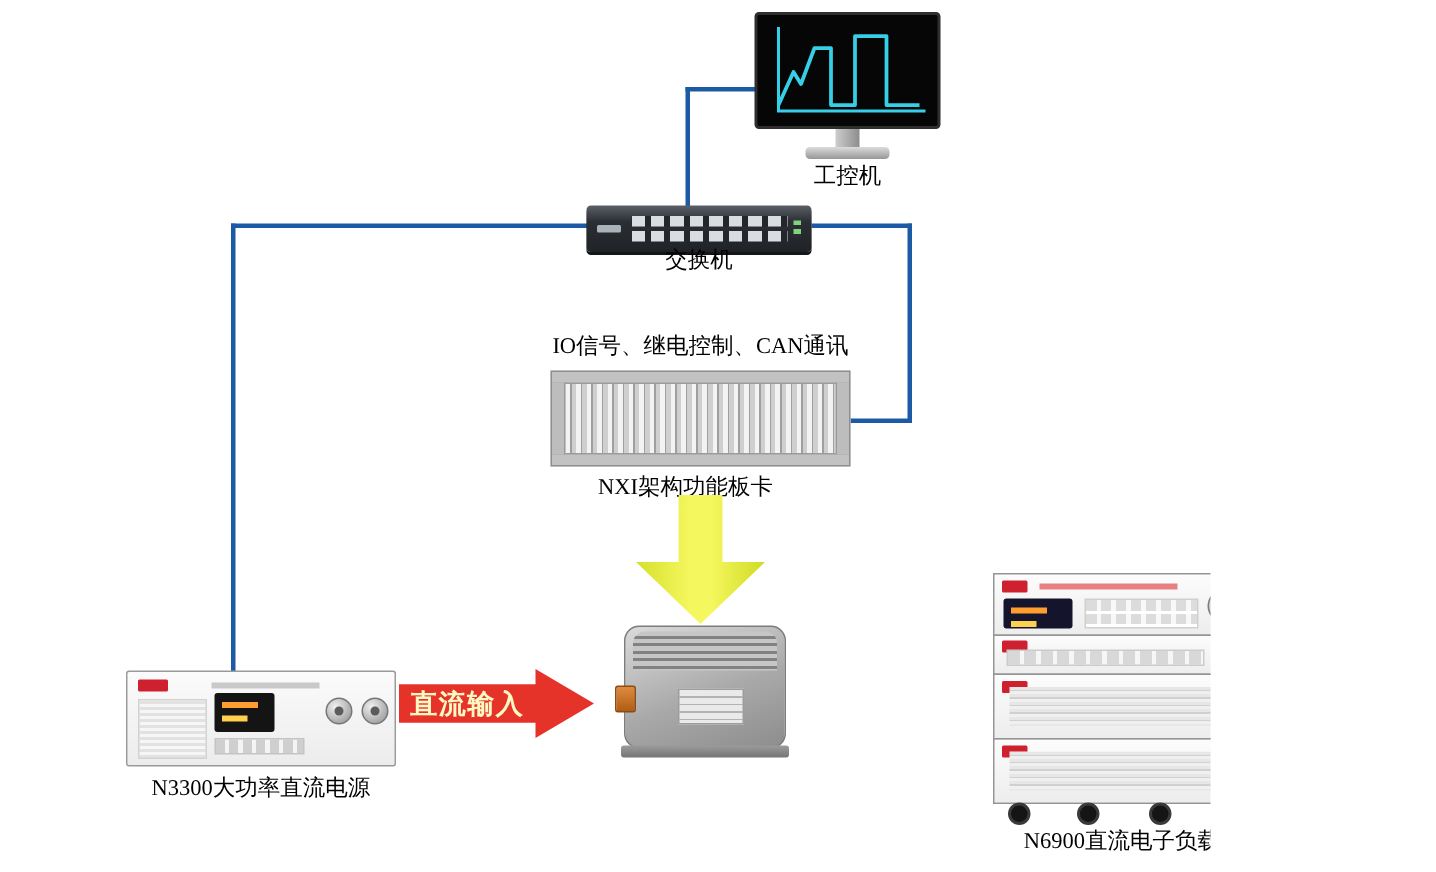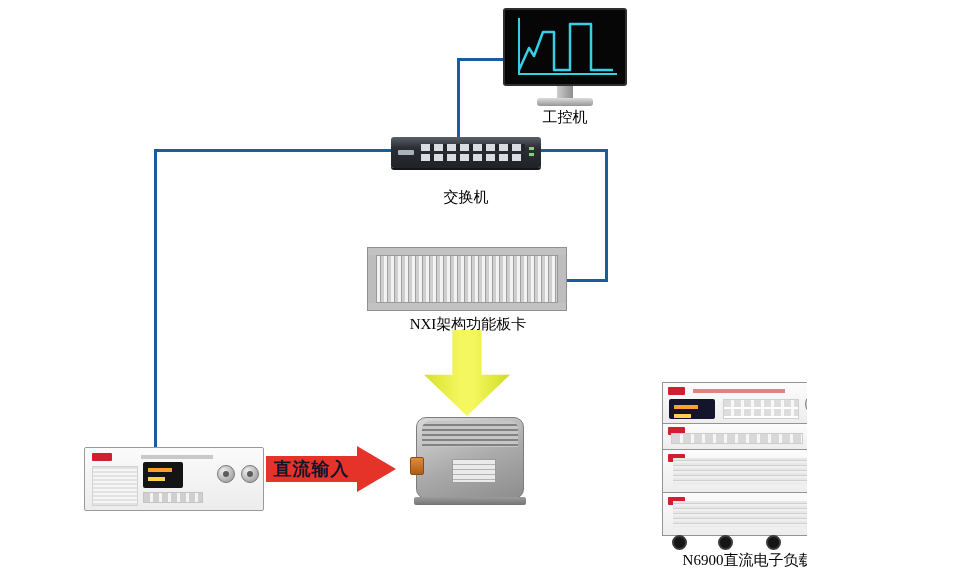--- a/index.html
+++ b/index.html
@@ -74,21 +74,21 @@
         background:repeating-linear-gradient(90deg,#cfcfcf 0 6px,#f4f4f4 6px 9px);}
   .psu-conn{position:absolute;width:18px;height:18px;border-radius:50%;border:1px solid #777;box-sizing:border-box;
         background:radial-gradient(circle at 35% 32%,#f0f0f0,#b9b9b9 55%,#8e8e8e);}
   .psu-conn .hole{position:absolute;left:5px;top:5px;width:6px;height:6px;border-radius:50%;background:#5c5c5c;}
 
   
   .arr{position:absolute;height:46px;}
   .arr-red{left:266px;top:446px;width:130px;background:#e6332a;
         clip-path:polygon(0 22%,70% 22%,70% 0,100% 50%,70% 100%,70% 78%,0 78%);}
   .arr-red .txt{position:absolute;left:0;top:0;width:70%;height:100%;display:flex;align-items:center;
-        justify-content:center;color:#0f172a;font-weight:700;font-size:18px;letter-spacing:1px;
+        justify-content:center;color:#fef9c3;font-weight:700;font-size:18px;letter-spacing:1px;
         font-family:"Liberation Sans",sans-serif;}
   .arr-green{left:527px;top:436px;width:132px;background:#39b54a;
         clip-path:polygon(0 22%,70% 22%,70% 0,100% 50%,70% 100%,70% 78%,0 78%);}
   .arr-green .txt{position:absolute;left:4px;top:12px;width:86px;height:22px;background:#ffffff;
         display:flex;align-items:center;justify-content:center;color:#2ca83e;font-weight:700;
         font-size:17px;border-radius:2px;font-family:"Liberation Sans",sans-serif;}
 
   
   .load{position:absolute;left:662px;top:382px;width:172px;height:170px;}
   .ld-unit{position:absolute;left:0;width:172px;background:linear-gradient(180deg,#fcfcfc,#ededed);
@@ -138,31 +138,32 @@
   <div class="lbl" style="left:515px;top:108px;width:100px;">工控机</div>
 
   <div class="switch">
     <div class="sw-logo"></div>
     <div class="sw-ports">
       <div class="sw-row"></div>
       <div class="sw-row"></div>
     </div>
     <div class="sw-led"></div>
   </div>
-  <div class="lbl" style="left:416px;top:188px;width:100px;">交换机</div>
-
+  <div class="lbl" style="left:416px;top:164px;width:100px;">交换机</div>
+
+  <div class="lbl" style="left:362px;top:221px;width:210px;">IO信号、继电控制、CAN通讯</div>
 
   <div class="rack">
     <div class="rack-rail-top"></div>
     <div class="rack-rail-bottom"></div>
     <div class="rack-ear left"></div>
     <div class="rack-ear right"></div>
     <div class="rack-cards"></div>
   </div>
-  <div class="lbl" style="left:368px;top:315px;width:200px;text-align:center;">NXI架构功能板卡</div>
+  <div class="lbl" style="left:357px;top:315px;width:200px;text-align:center;">NXI架构功能板卡</div>
 
   <div class="arrow-down"></div>
 
   <div class="dut">
     <div class="dut-body"></div>
     <div class="dut-fins"></div>
     <div class="dut-conn"></div>
     <div class="dut-sticker"></div>
     <div class="dut-foot"></div>
   </div>
@@ -176,20 +177,21 @@
       <div class="seg2"></div>
     </div>
     <div class="psu-buttons"></div>
     <div class="psu-conn" style="left:132px;top:17px;">
       <div class="hole"></div>
     </div>
     <div class="psu-conn" style="left:156px;top:17px;">
       <div class="hole"></div>
     </div>
   </div>
+  <div class="lbl" style="left:84px;top:516px;width:180px;">N3300大功率直流电源</div>
 
   <div class="arr arr-red">
     <div class="txt">直流输入</div>
   </div>
 
 
   <div class="load">
     <div class="ld-unit ld-u1">
       <div class="ld-logo"></div>
       <div class="ld-title"></div>

